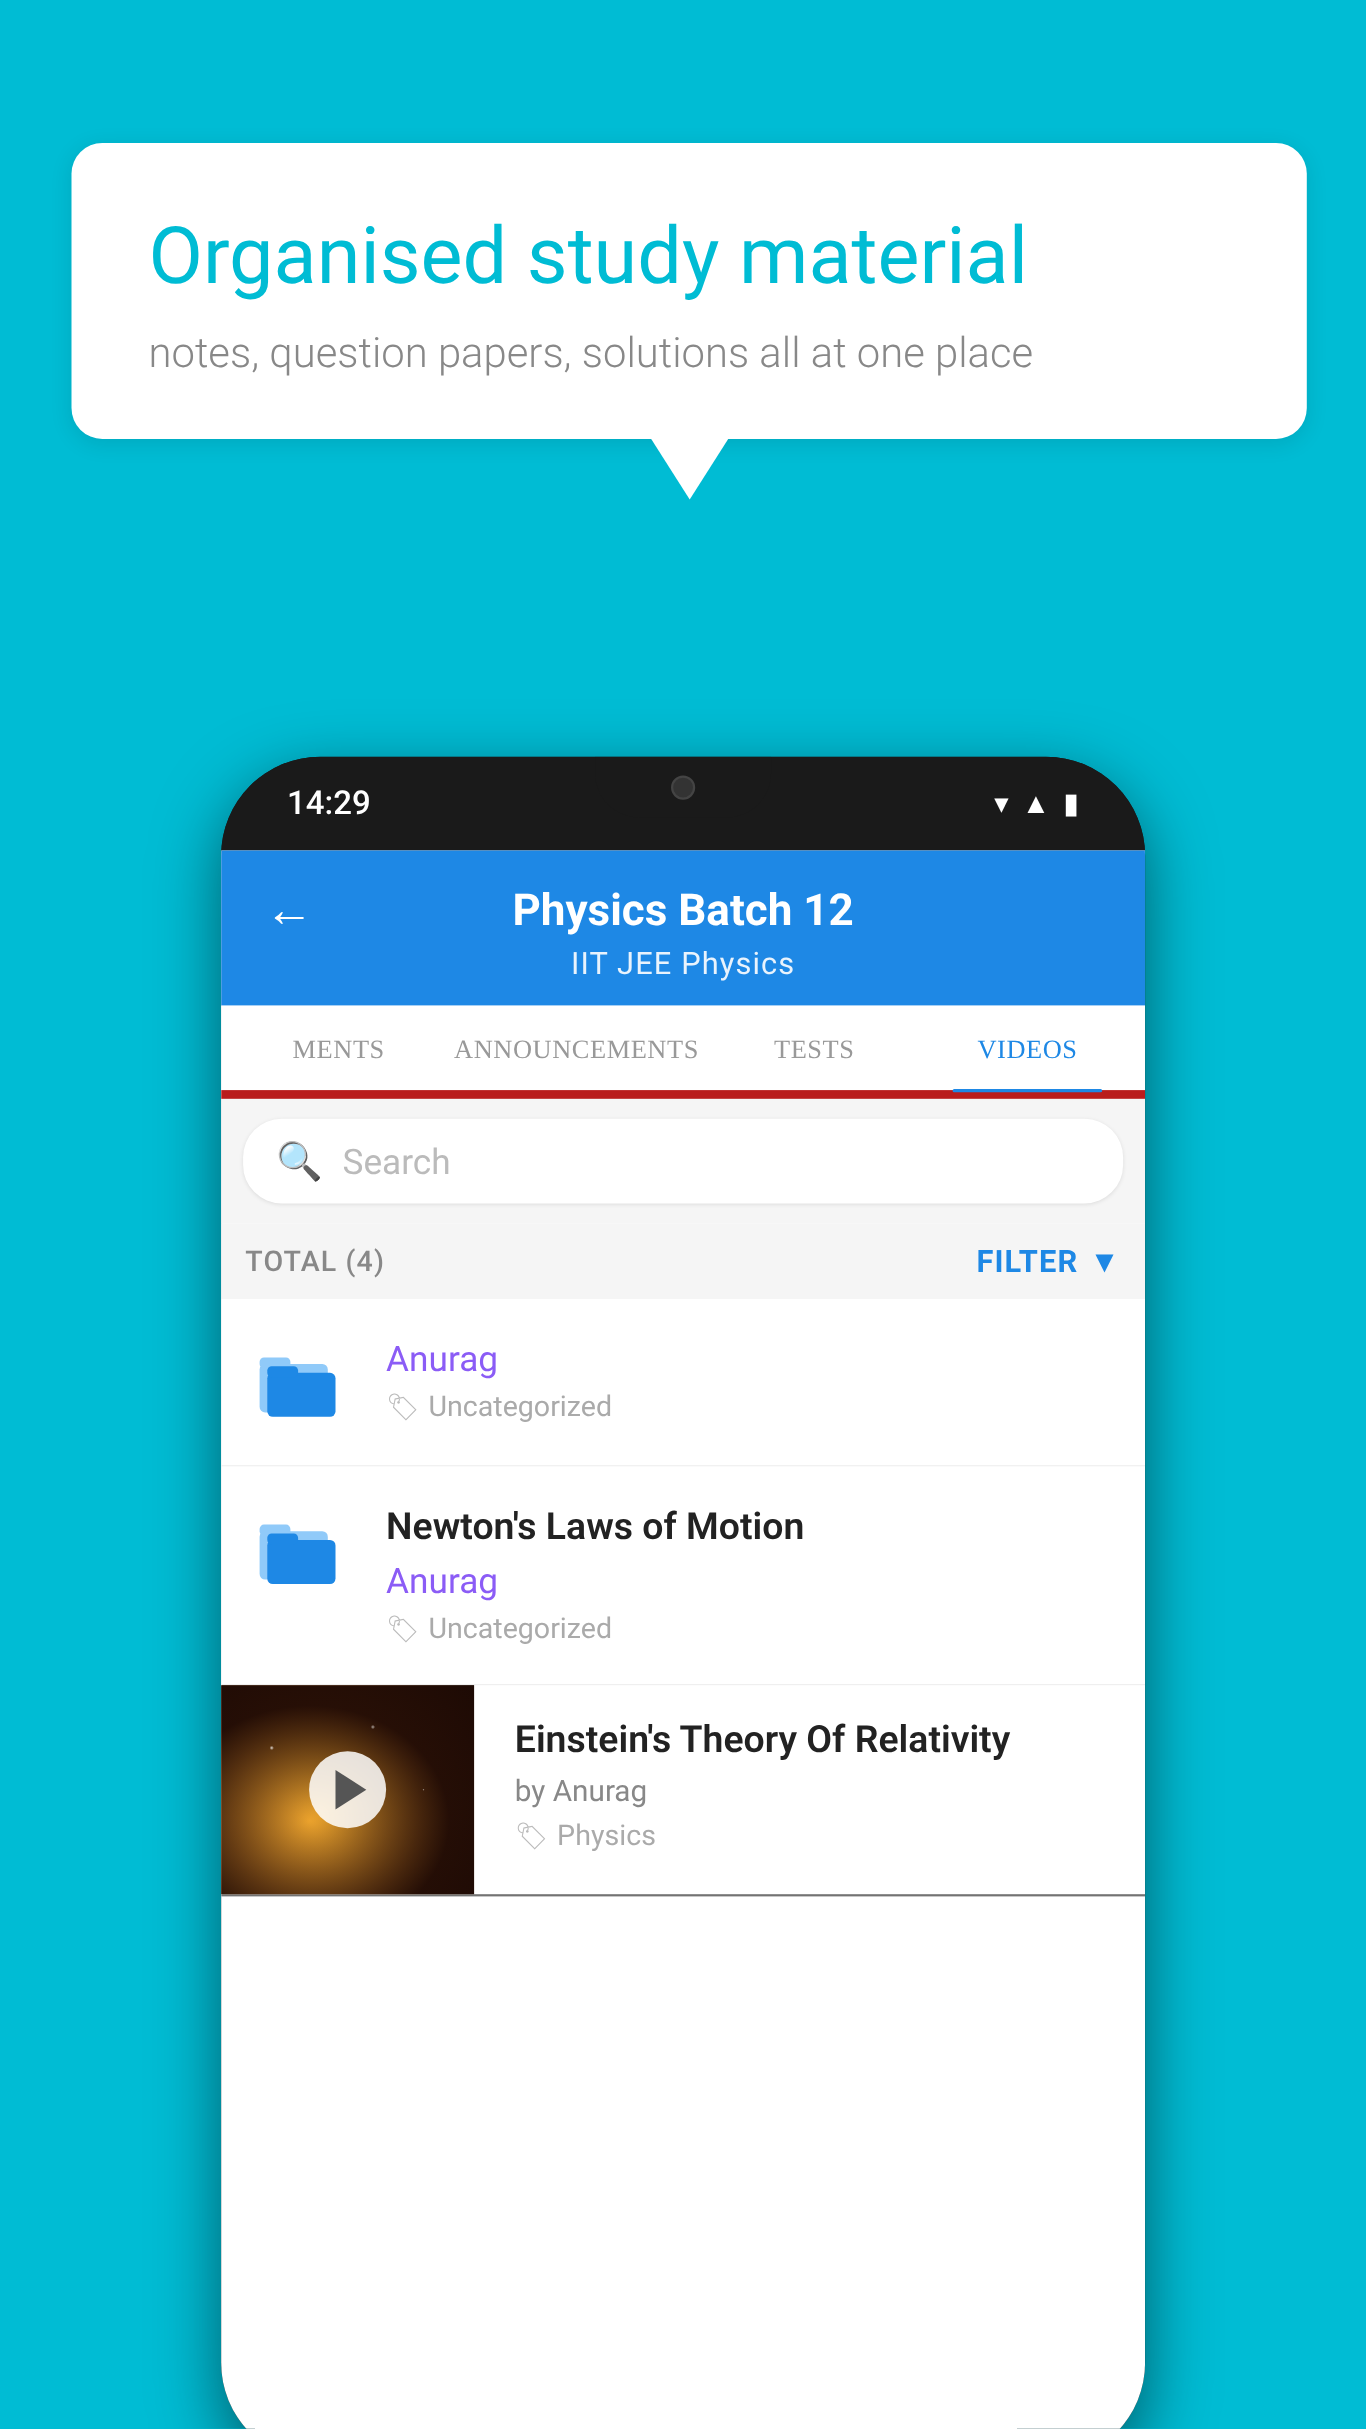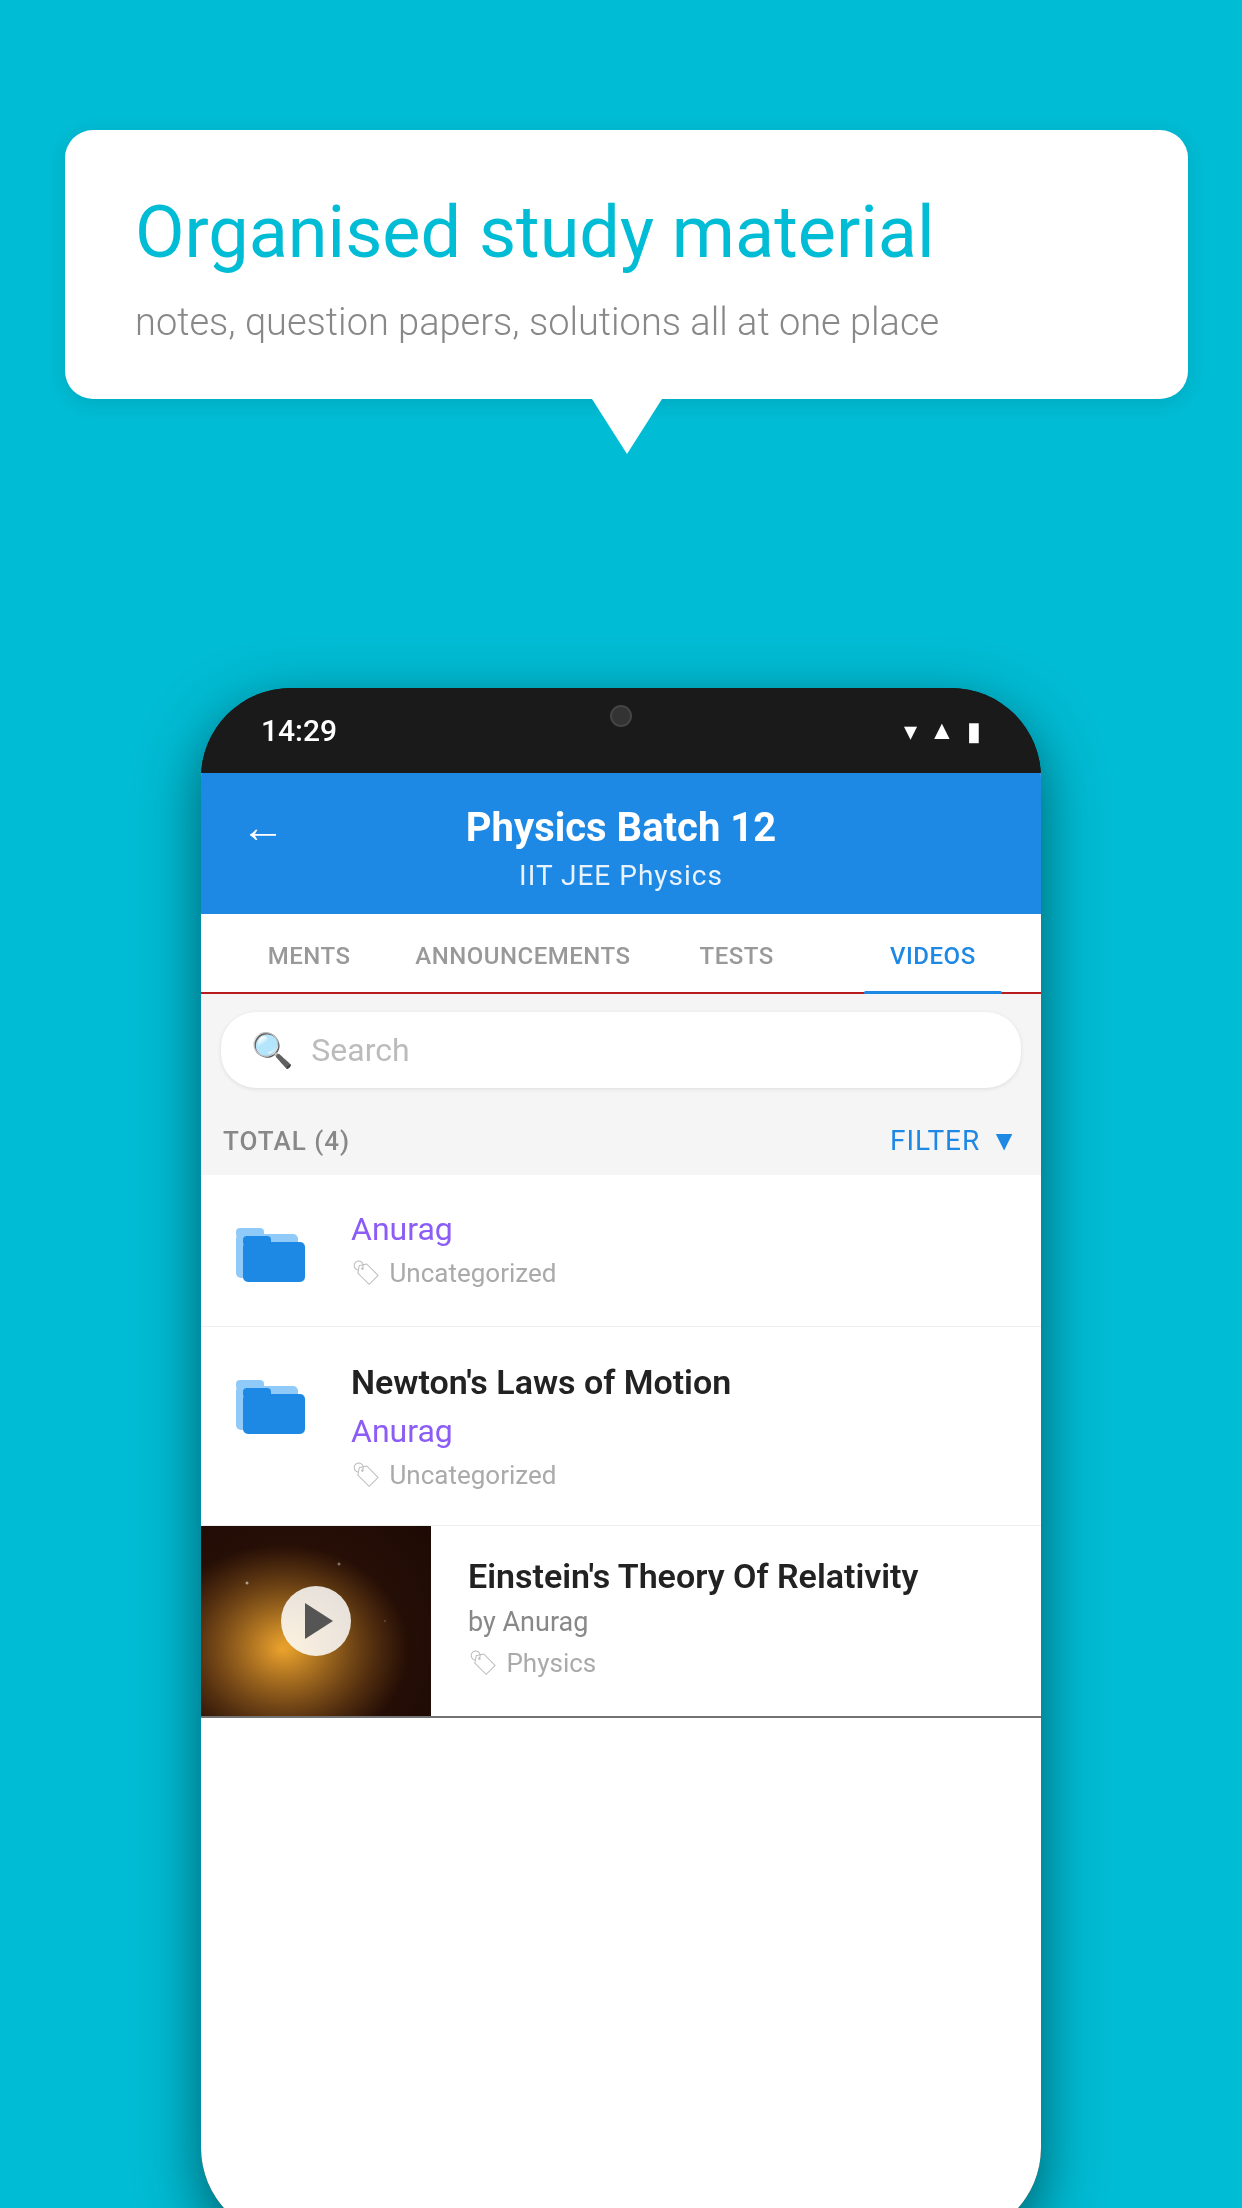--- a/index.html
+++ b/index.html
@@ -165,22 +165,23 @@
       font-size: 28px;
       margin-top: 6px;
       text-align: left;
       letter-spacing: 1px;
     }
 
     
     .tabs-bar {
       background: white;
       display: flex;
-      border-bottom: 2px solid #b91c1c;
+      border-bottom: 8px solid #b91c1c;
       padding: 0 10px;
+      font-family: Liberation Serif, serif;
     }
 
     .tab-item {
       flex: 1;
       text-align: center;
       padding: 28px 8px 22px 8px;
       font-size: 24px;
       font-weight: 500;
       color: #999;
       letter-spacing: 0.5px;
@@ -244,21 +245,21 @@
       font-weight: 500;
       letter-spacing: 1px;
     }
 
     .filter-btn {
       display: flex;
       align-items: center;
       gap: 10px;
       color: #1E88E5;
       font-size: 28px;
-      font-weight: 400;
+      font-weight: 700;
       letter-spacing: 1px;
       cursor: pointer;
     }
 
     .filter-funnel {
       color: #1E88E5;
       font-size: 28px;
     }
 
     

